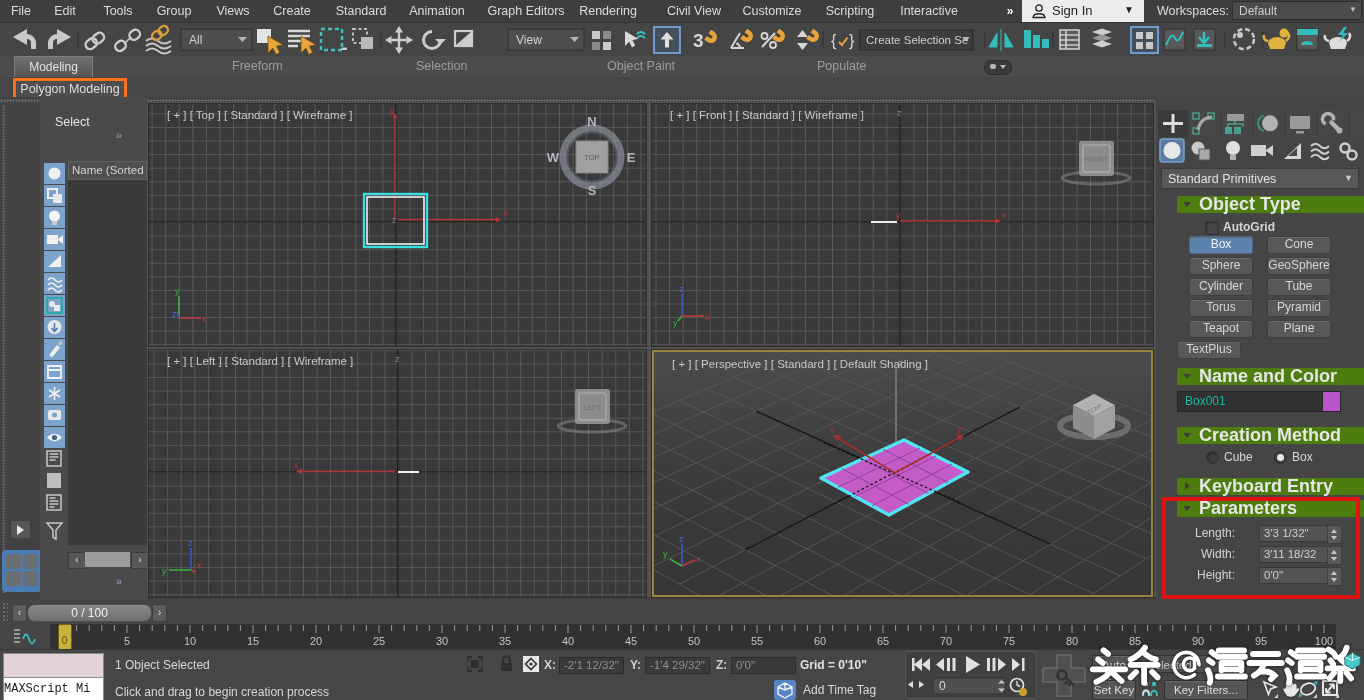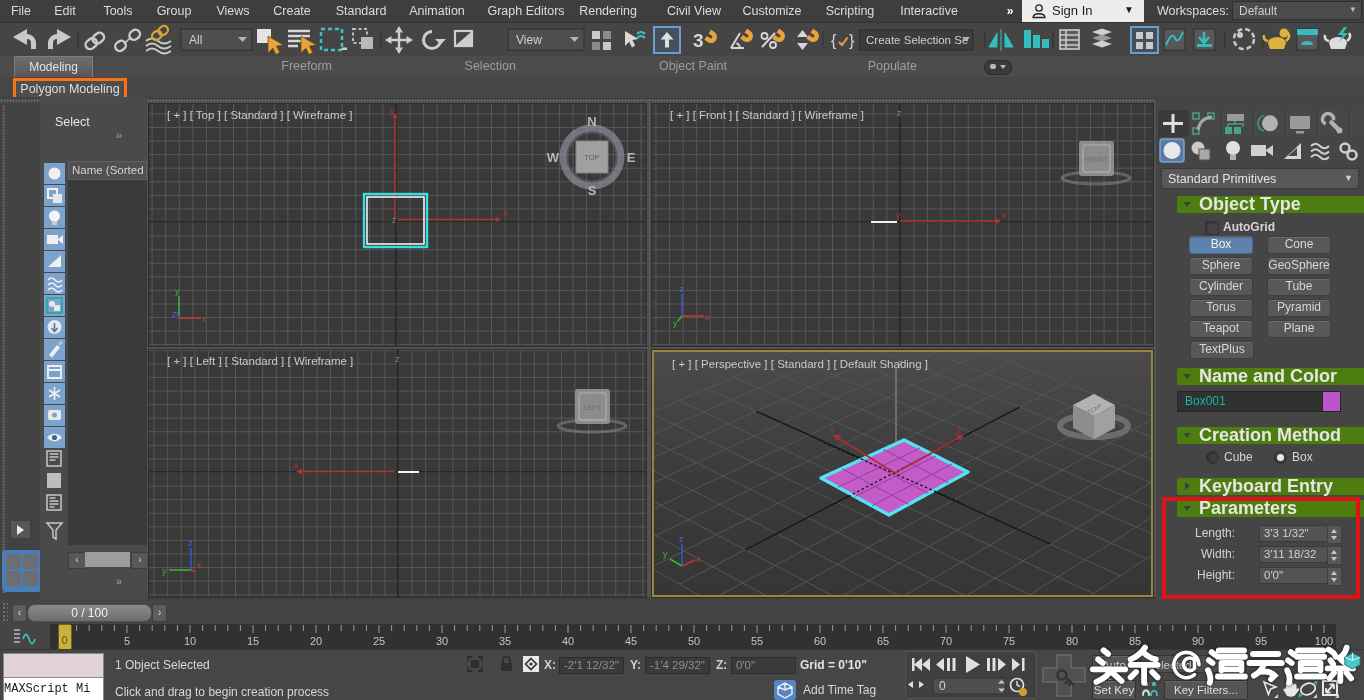--- a/index.html
+++ b/index.html
@@ -6,21 +6,21 @@
   .abs{position:absolute;}
   #root{position:relative;width:1364px;height:700px;background:#454545;color:#d8d8d8;font-size:12px;}
   
   #menubar{left:0;top:0;width:1364px;height:22px;background:#3e3e3e;border-bottom:1px solid #333;}
   .mi{position:absolute;top:4px;transform:translateX(-50%);color:#dcdcdc;font-size:12.5px;white-space:nowrap;}
   
   #toolbar{left:0;top:23px;width:1364px;height:33px;background:#454545;}
   
   #ribbontabs{left:0;top:56px;width:1364px;height:21px;background:#4c4c4c;border-bottom:1px solid #404040;}
   #polyrow{left:0;top:77px;width:1364px;height:20px;background:#464646;}
-  .rtab{position:absolute;top:0;height:20px;line-height:20px;text-align:right;color:#9d9d9d;font-size:12.5px;}
+  .rtab{position:absolute;top:0;height:20px;line-height:20px;text-align:left;color:#9d9d9d;font-size:12.5px;}
   #modtab{left:14px;top:0px;width:79px;height:21px;background:linear-gradient(#6f6f6f,#565656);
      border:1px solid #7e7e7e;border-bottom:none;color:#e2e2e2;line-height:20px;text-align:center;box-sizing:border-box;}
   #polybtn{left:13px;top:1px;width:108px;height:18px;background:#4e4e4e;border:3px solid #f97316;
      color:#dedede;line-height:17px;text-align:center;font-size:12.5px;}
   
   #main{left:0;top:97px;width:1364px;height:503px;background:#424242;}
   .vp{position:absolute;background:#393939;overflow:hidden;box-shadow:0 0 0 1px #2e2e2e;}
   .vplabel{position:absolute;left:6px;top:5px;color:#c9c9c9;font-size:11.5px;white-space:nowrap;margin-left:12px;}
   .gridortho{position:absolute;left:0;top:0;right:0;bottom:0;}
   
@@ -514,21 +514,21 @@
       <div class="cpbtn" style="left:33px;top:139px;background:#5d82ad;border-color:#49688c;color:#f0f0f0;">Box</div>
       <div class="cpbtn" style="left:111px;top:139px;">Cone</div>
       <div class="cpbtn" style="left:33px;top:160px;">Sphere</div>
       <div class="cpbtn" style="left:111px;top:160px;">GeoSphere</div>
       <div class="cpbtn" style="left:33px;top:181px;">Cylinder</div>
       <div class="cpbtn" style="left:111px;top:181px;">Tube</div>
       <div class="cpbtn" style="left:33px;top:202px;">Torus</div>
       <div class="cpbtn" style="left:111px;top:202px;">Pyramid</div>
       <div class="cpbtn" style="left:33px;top:223px;">Teapot</div>
       <div class="cpbtn" style="left:111px;top:223px;">Plane</div>
-      <div class="cpbtn" style="left:34px;top:244px;">TextPlus</div>
+      <div class="cpbtn" style="left:21px;top:244px;">TextPlus</div>
       <div class="roll" style="top:271px;"><i class="tri"></i><span>Name and Color</span></div>
       <div class="abs" style="left:21px;top:294px;width:140px;height:19px;background:#313131;border:1px solid #262626;color:#14b8a6;line-height:19px;padding-left:7px;font-size:12px;">Box001</div>
       <div class="abs" style="left:166px;top:294px;width:17px;height:19px;background:#bb55cc;border:1px solid #262626;"></div>
       <div class="roll" style="top:330px;"><i class="tri"></i><span>Creation Method</span></div>
       <div class="abs" style="left:50px;top:354px;width:11px;height:11px;border-radius:50%;background:#3e3e3e;border:1px solid #2e2e2e;box-shadow:inset 1px 1px 2px #282828;"></div>
       <div class="abs" style="left:68px;top:353px;color:#d6d6d6;">Cube</div>
       <div class="abs" style="left:118px;top:354px;width:11px;height:11px;border-radius:50%;background:#3e3e3e;border:1px solid #2e2e2e;"></div>
       <div class="abs" style="left:121px;top:357px;width:7px;height:7px;border-radius:50%;background:#e8e8e8;"></div>
       <div class="abs" style="left:136px;top:353px;color:#d6d6d6;">Box</div>
       <div class="roll" style="top:381px;"><i class="tric"></i><span>Keyboard Entry</span></div>

